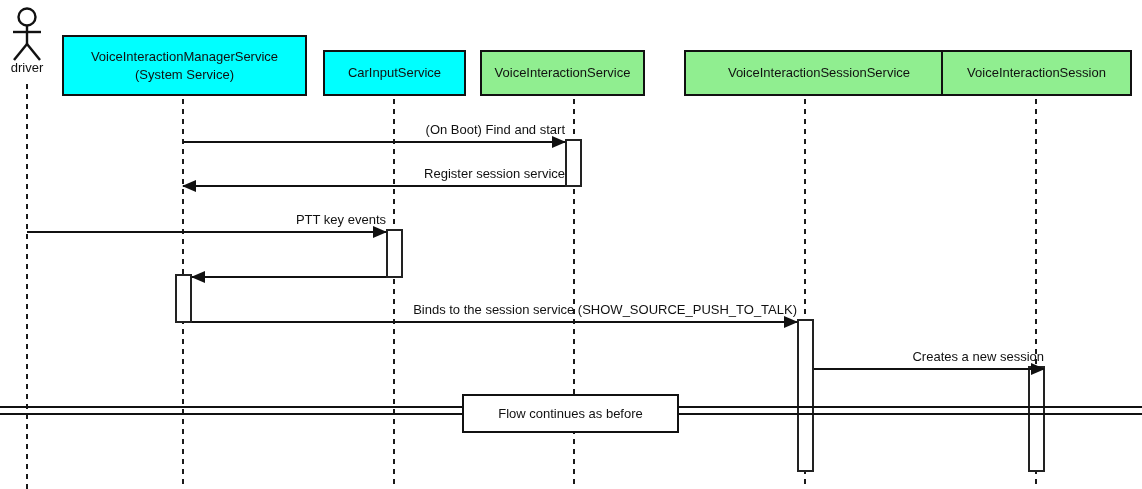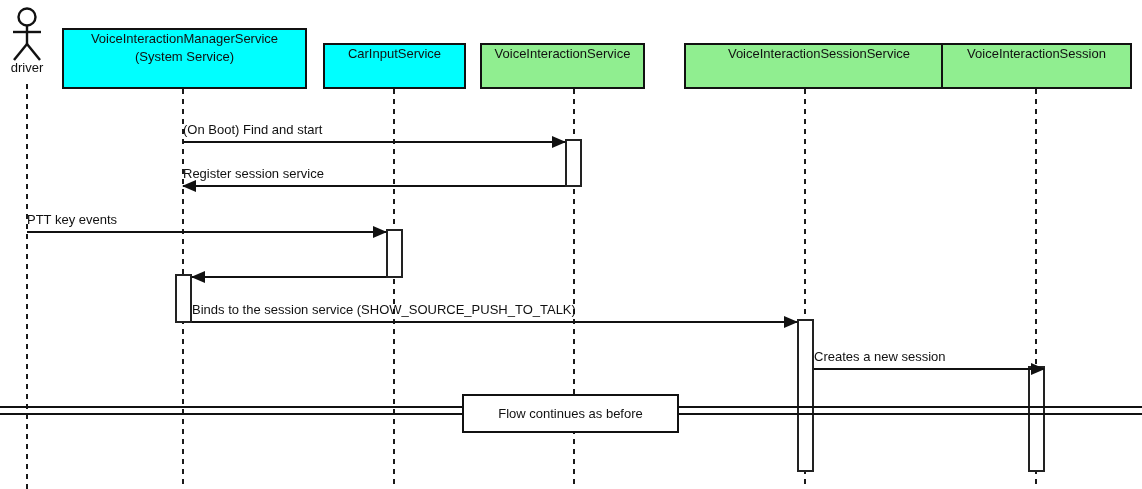--- a/index.html
+++ b/index.html
@@ -14,33 +14,34 @@
   .lifeline{
     position:absolute;width:2px;
     background:repeating-linear-gradient(to bottom,#1a1a1a 0 5px,transparent 5px 10px);
     z-index:1;
   }
   .participant{
     position:absolute;
     border:2px solid #111;
     box-sizing:border-box;
     display:flex;flex-direction:column;
-    align-items:center;
+    align-items:center;justify-content:center;
     text-align:center;line-height:1.35;
     z-index:3;
+    margin-top:7px;
   }
   .activation{
     position:absolute;width:17px;
     background:#ffffff;border:2px solid #222;
     box-sizing:border-box;z-index:3;
   }
   .message{position:absolute;z-index:6;}
   .msg-label{
     position:absolute;left:0;right:0;bottom:6px;
-    text-align:left;white-space:nowrap;
+    text-align:right;white-space:nowrap;
   }
   .msg-line{
     position:absolute;left:0;right:0;bottom:0;height:0;
     border-top:2px solid #111;
   }
   .arrowhead{position:absolute;width:0;height:0;bottom:-5px;}
   .arrowhead.right{
     right:-1px;
     border-top:6px solid transparent;border-bottom:6px solid transparent;
     border-left:14px solid #111;

